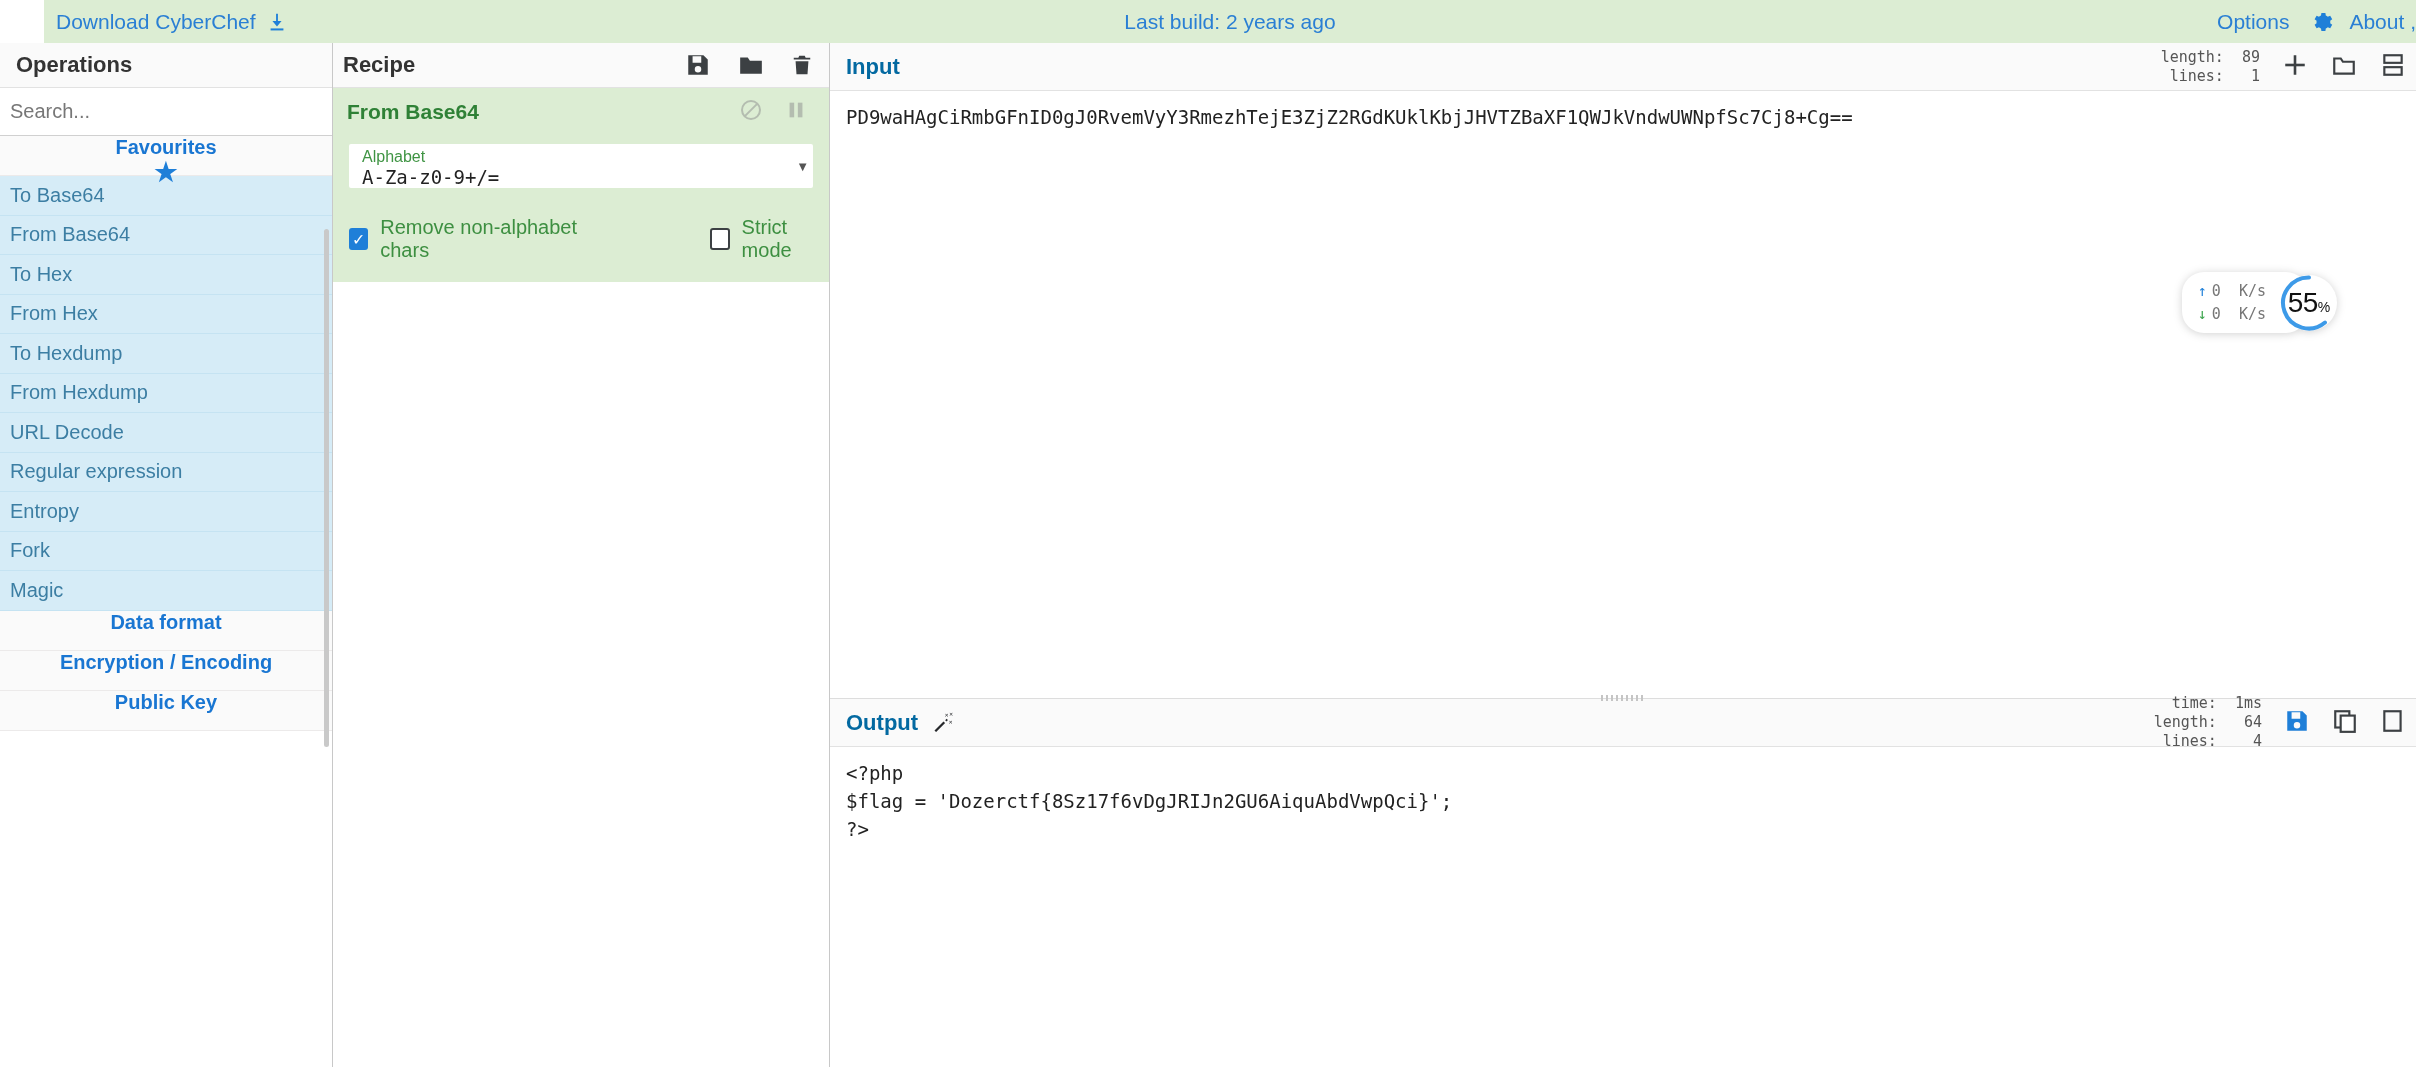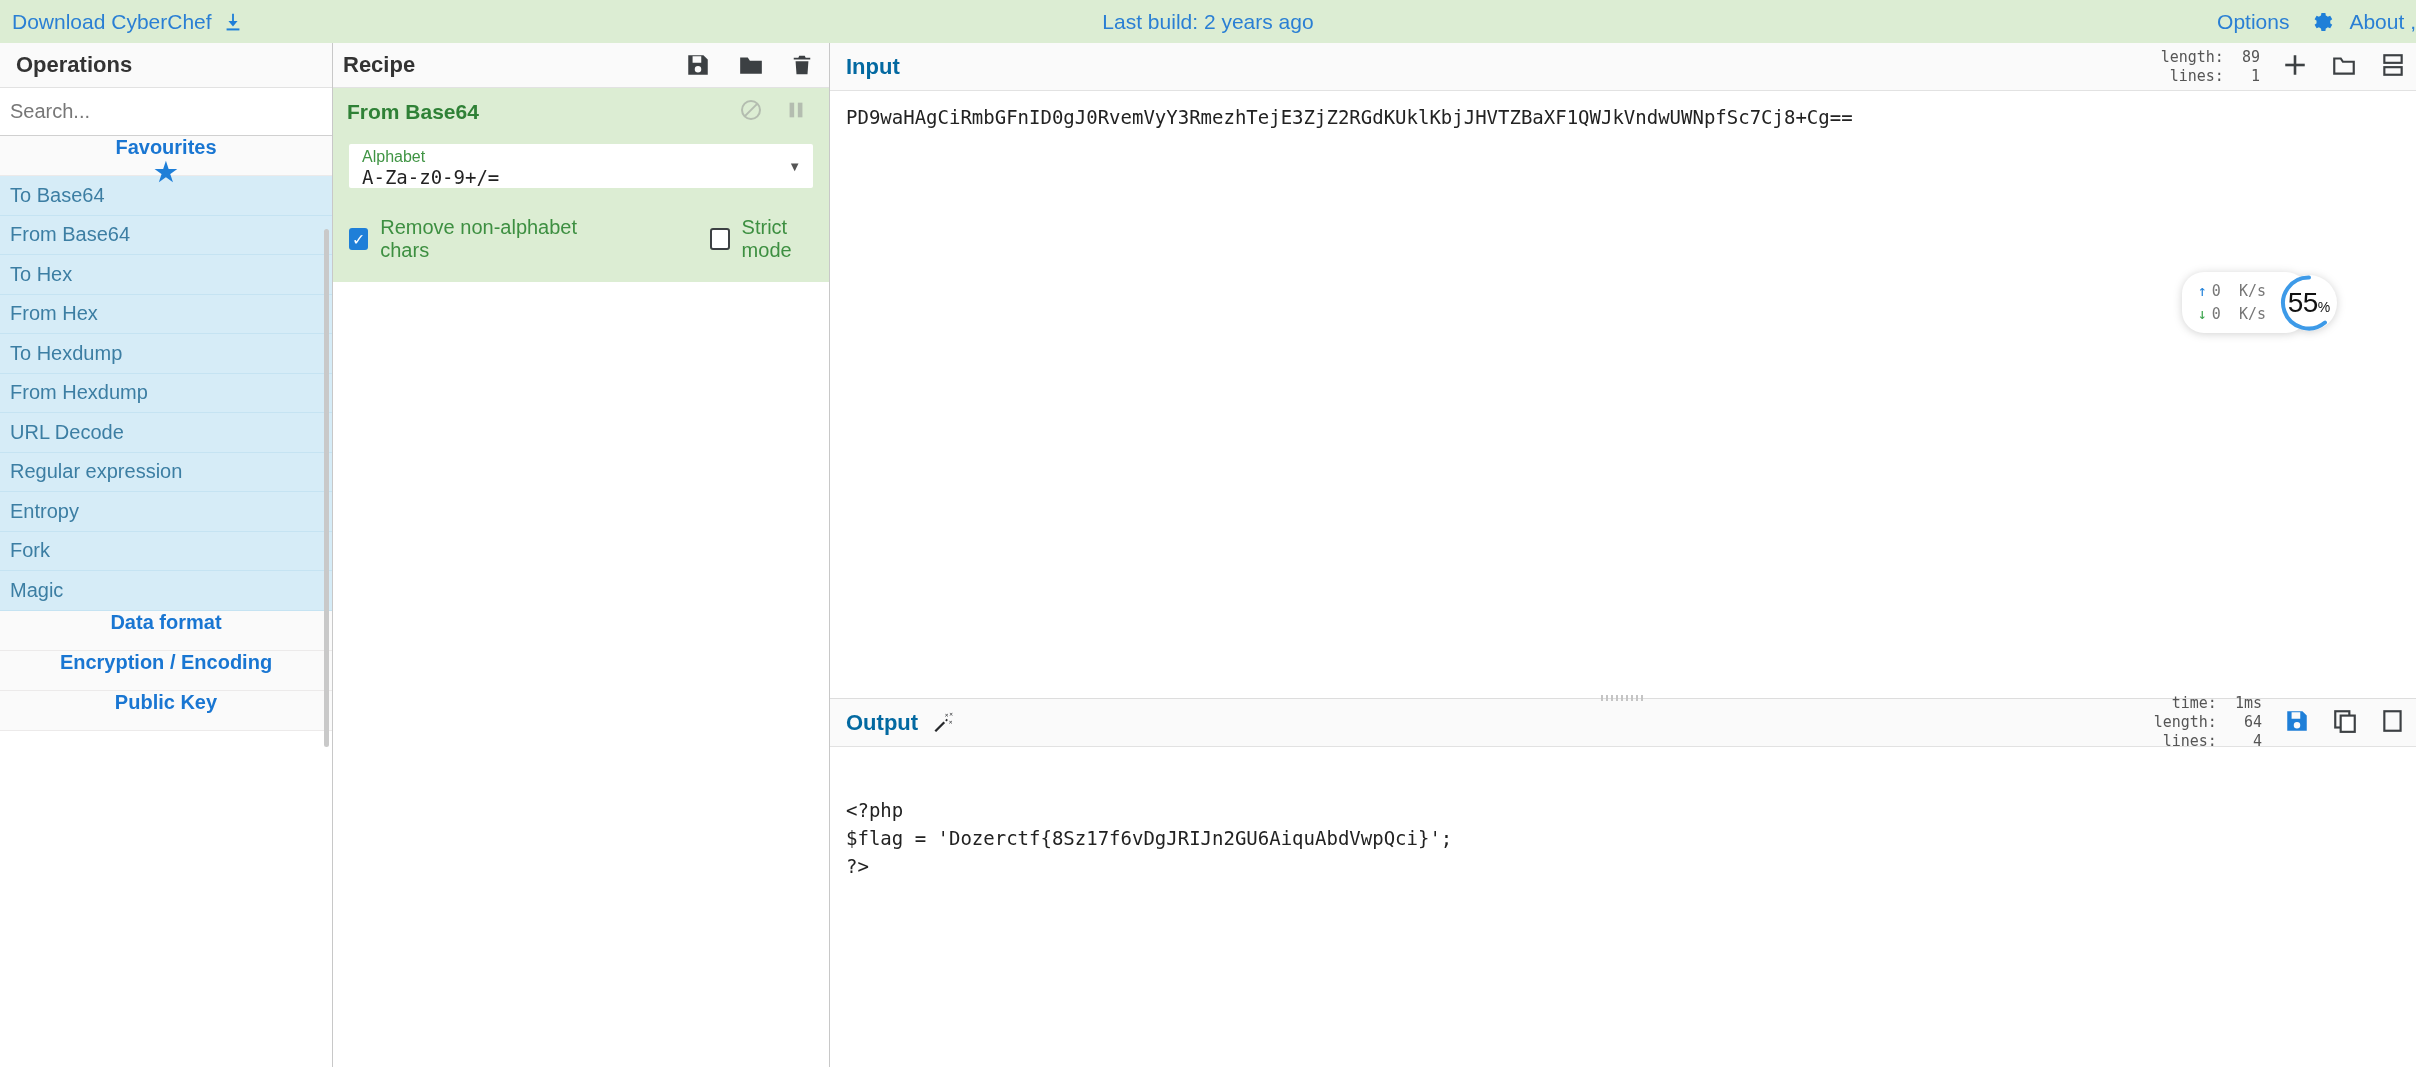--- a/index.html
+++ b/index.html
@@ -12,20 +12,21 @@
   .app { width: 2416px; height: 1067px; display: flex; flex-direction: column; }
 
   
   .banner {
     height: 43px; flex: 0 0 43px;
     background: #dcedd3;
     display: flex; align-items: center;
     position: relative;
     font-size: 21px;
     color: #1f7fd8;
+    margin-left: 44px;
   }
   .banner a { color: #2a7fd4; text-decoration: none; white-space: nowrap; }
   .banner-left { position: absolute; left: 12px; display: flex; align-items: center; gap: 10px; }
   .banner-center { position: absolute; left: 50%; transform: translateX(-50%); }
   .banner-right { position: absolute; right: 0px; display: flex; align-items: center; gap: 16px; }
   .dl-icon { display: inline-flex; }
   .gear-icon { display: inline-flex; margin-left: 4px; }
 
   
   .main { flex: 1 1 auto; display: flex; min-height: 0; }
@@ -110,21 +111,21 @@
     padding: 0 22px 0 14px;
   }
   .op-name { font-size: 21px; font-weight: bold; color: #2f8136; }
   .op-head-icons { display: flex; align-items: center; gap: 22px; color: #b4bdb0; }
   .arg-field {
     margin: 8px 16px 0 16px;
     background: #fff;
     border-radius: 2px;
     height: 44px;
     display: flex; align-items: center; justify-content: space-between;
-    padding: 0 12px 0 12px;
+    padding: 0 4px 0 12px;
     position: relative;
   }
   .arg-label { font-size: 16px; color: #3f9443; position: absolute; top: 4px; left: 13px; }
   .arg-value {
     font-family: "DejaVu Sans Mono", monospace;
     font-size: 19px; color: #222;
     position: absolute; top: 22px; left: 13px;
   }
   .arg-caret { margin-left: auto; color: #555; font-size: 13px; }
   .checks { display: flex; align-items: center; padding: 28px 0 0 16px; }
@@ -137,21 +138,21 @@
   }
   .cb.on { background: #1f7fd8; }
   .cb.off { background: #fff; border: 2px solid #3c4043; }
   .check-label { font-size: 20px; color: #3d8f41; }
   .recipe-body { flex: 1 1 auto; background: #fff; }
 
   
   .io { flex: 1 1 auto; display: flex; flex-direction: column; min-width: 0; position: relative; }
   .io-panel { display: flex; flex-direction: column; min-height: 0; }
   .input-panel { height: 656px; flex: 0 0 656px; border-bottom: 1px solid #ddd; }
-  .output-panel { flex: 1 1 auto; gap: 37px; }
+  .output-panel { flex: 1 1 auto; }
   .io-head {
     height: 48px; flex: 0 0 48px;
     display: flex; align-items: center;
     padding: 0 10px 0 16px;
     background: #fafafa;
     border-bottom: 1px solid #e2e2e2;
   }
   .io-head h2 { font-size: 22px; font-weight: bold; color: #0369a1; }
   .wand-icon { margin-left: 12px; display: inline-flex; }
   .io-meta {

